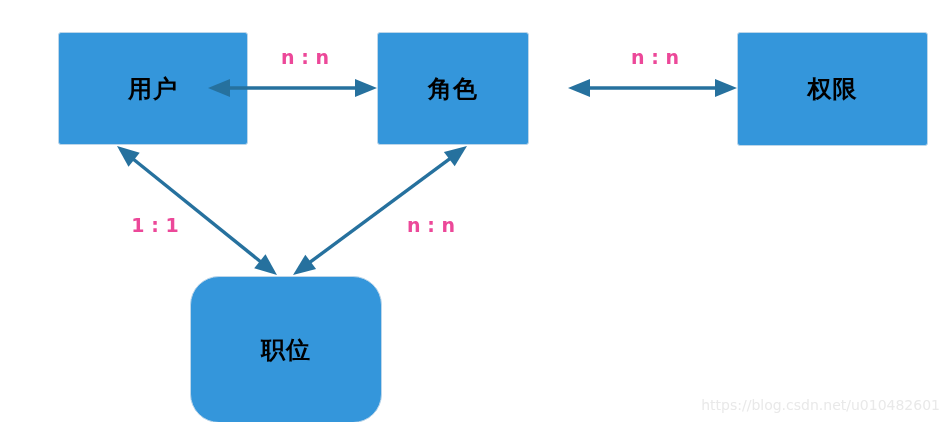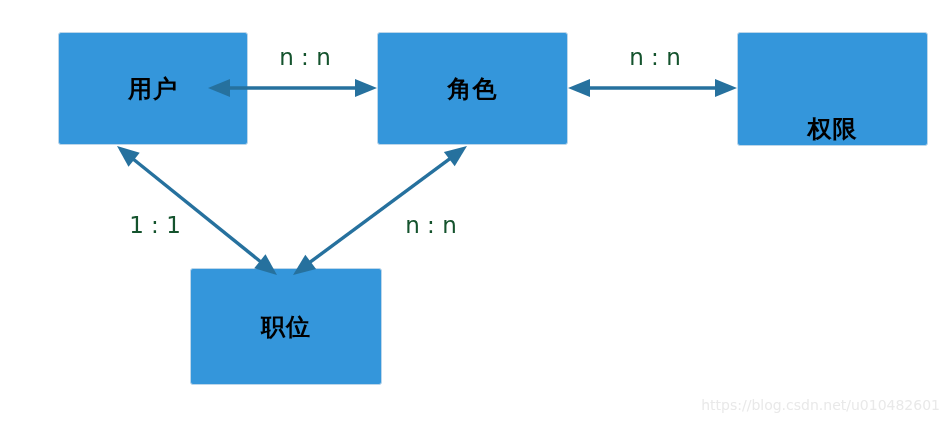--- a/index.html
+++ b/index.html
@@ -25,38 +25,38 @@
     justify-content: center;
     box-sizing: border-box;
   }
   .node-label {
     color: #000000;
     font-size: 24px;
     font-weight: bold;
     letter-spacing: 1px;
   }
   .node-user      { left: 18px;  top: 32px;  width: 190px; height: 113px; margin-left: 40px; }
-  .node-role      { left: 377px; top: 32px;  width: 191px; height: 113px; font-family: Liberation Mono, monospace; }
-  .node-permission{ left: 737px; top: 32px;  width: 191px; height: 114px; align-items: flex-end; }
-  .node-position  { left: 190px; top: 268px; width: 192px; height: 117px; }
+  .node-role      { left: 377px; top: 32px;  width: 152px; height: 113px; font-family: Liberation Mono, monospace; }
+  .node-permission{ left: 737px; top: 32px;  width: 191px; height: 114px; }
+  .node-position  { left: 190px; top: 276px; width: 192px; height: 147px; border-radius: 29px; }
 
   .edges-svg {
     position: absolute;
     left: 0;
     top: 0;
     width: 948px;
     height: 422px;
     pointer-events: none;
   }
   .edge-label {
     position: absolute;
     transform: translate(-50%, -50%);
-    color: #14532d;
-    font-size: 23px;
-    font-weight: normal;
+    color: #ec4899;
+    font-size: 19px;
+    font-weight: bold;
     white-space: pre;
   }
   .edge-label-1 { left: 305px; top: 57px; }
   .edge-label-2 { left: 655px; top: 57px; }
   .edge-label-3 { left: 155px; top: 225px; text-align: center; }
   .edge-label-4 { left: 431px; top: 225px; }
 
   .watermark {
     position: absolute;
     right: 8px;

